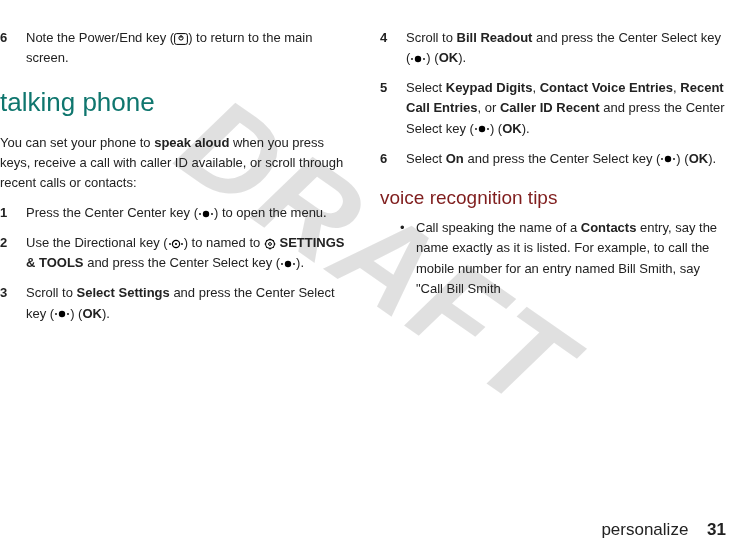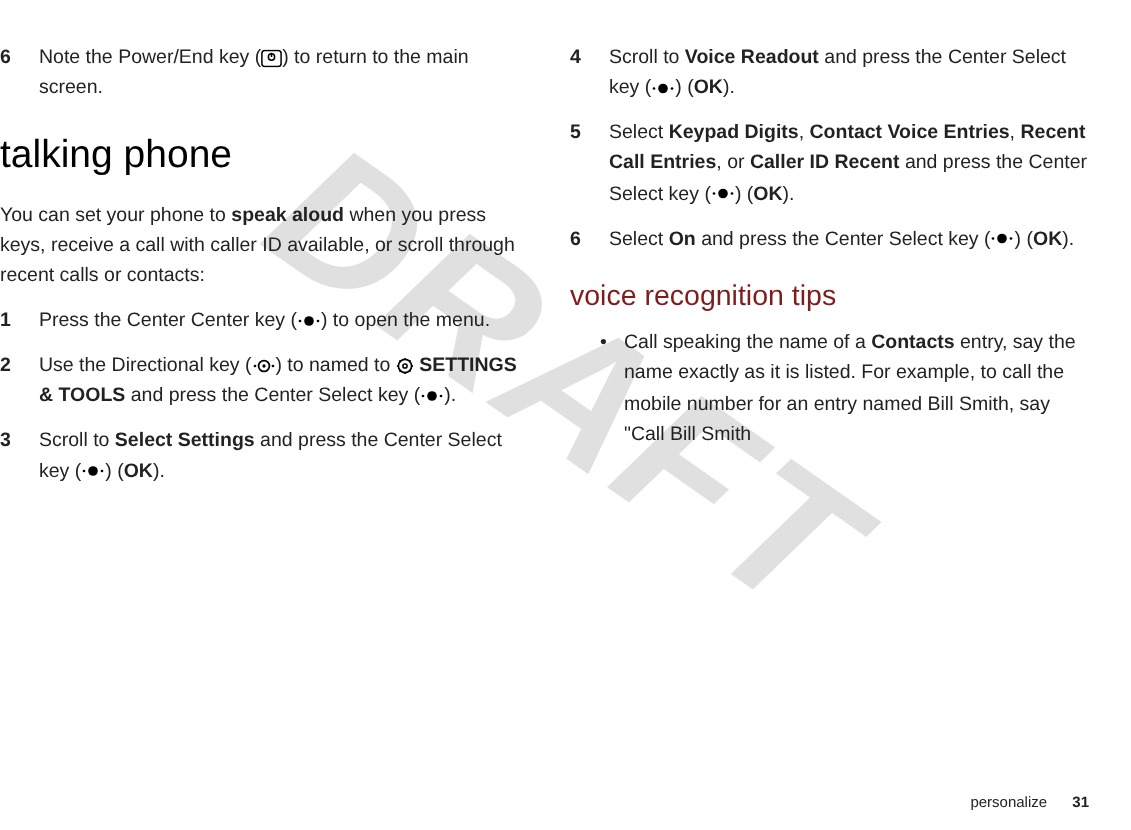--- a/index.html
+++ b/index.html
@@ -34,21 +34,21 @@
     position: relative;
     z-index: 1;
     display: flex;
     gap: 34px;
   }
   .col { width: 50%; }
   h1.section {
     font-size: 26px;
     font-weight: 400;
     margin: 14px 0 10px 0;
-    color: #000000;
+    color: #0f766e;
   }
   h2.subsection {
     font-size: 19px;
     font-weight: 400;
     margin: 14px 0 6px 0;
     color: #7f1d1d;
   }
   p.body { margin: 6px 0 10px 0; }
   .step { display: flex; margin: 10px 0; }
   .step-num { font-weight: bold; width: 26px; flex-shrink: 0; }
@@ -60,21 +60,21 @@
     vertical-align: middle;
     line-height: 1;
   }
   .icon svg { display: block; }
   .bullet-row { display: flex; margin: 6px 0 0 20px; }
   .bullet { width: 16px; flex-shrink: 0; }
   .footer {
     position: absolute;
     bottom: 10px;
     right: 28px;
-    font-size: 10px;
+    font-size: 17px;
   }
   .footer .pg { font-weight: bold; margin-left: 14px; }
 </style>
 </head>
 <body>
 
 <div class="watermark">DRAFT</div>
 
 <div class="page">
 
@@ -161,21 +161,21 @@
       </div>
     </div>
 
   </div>
 
   <div class="col">
 
     <div class="step">
       <div class="step-num">4</div>
       <div class="step-txt">
-        <span>Scroll to </span><span class="cond">Voice Readout</span><span> and press the Center Select key (</span><span class="icon">
+        <span>Scroll to </span><span class="cond">Bill Readout</span><span> and press the Center Select key (</span><span class="icon">
             <svg width="16" height="10" viewBox="0 0 16 10">
               <circle cx="2" cy="5" r="0.9" fill="#000"></circle>
               <circle cx="14" cy="5" r="0.9" fill="#000"></circle>
               <circle cx="8" cy="5" r="3.2" fill="#000"></circle>
             </svg>
           </span><span>) (</span><span class="cond">OK</span><span>).</span>
       </div>
     </div>
 
     <div class="step">

